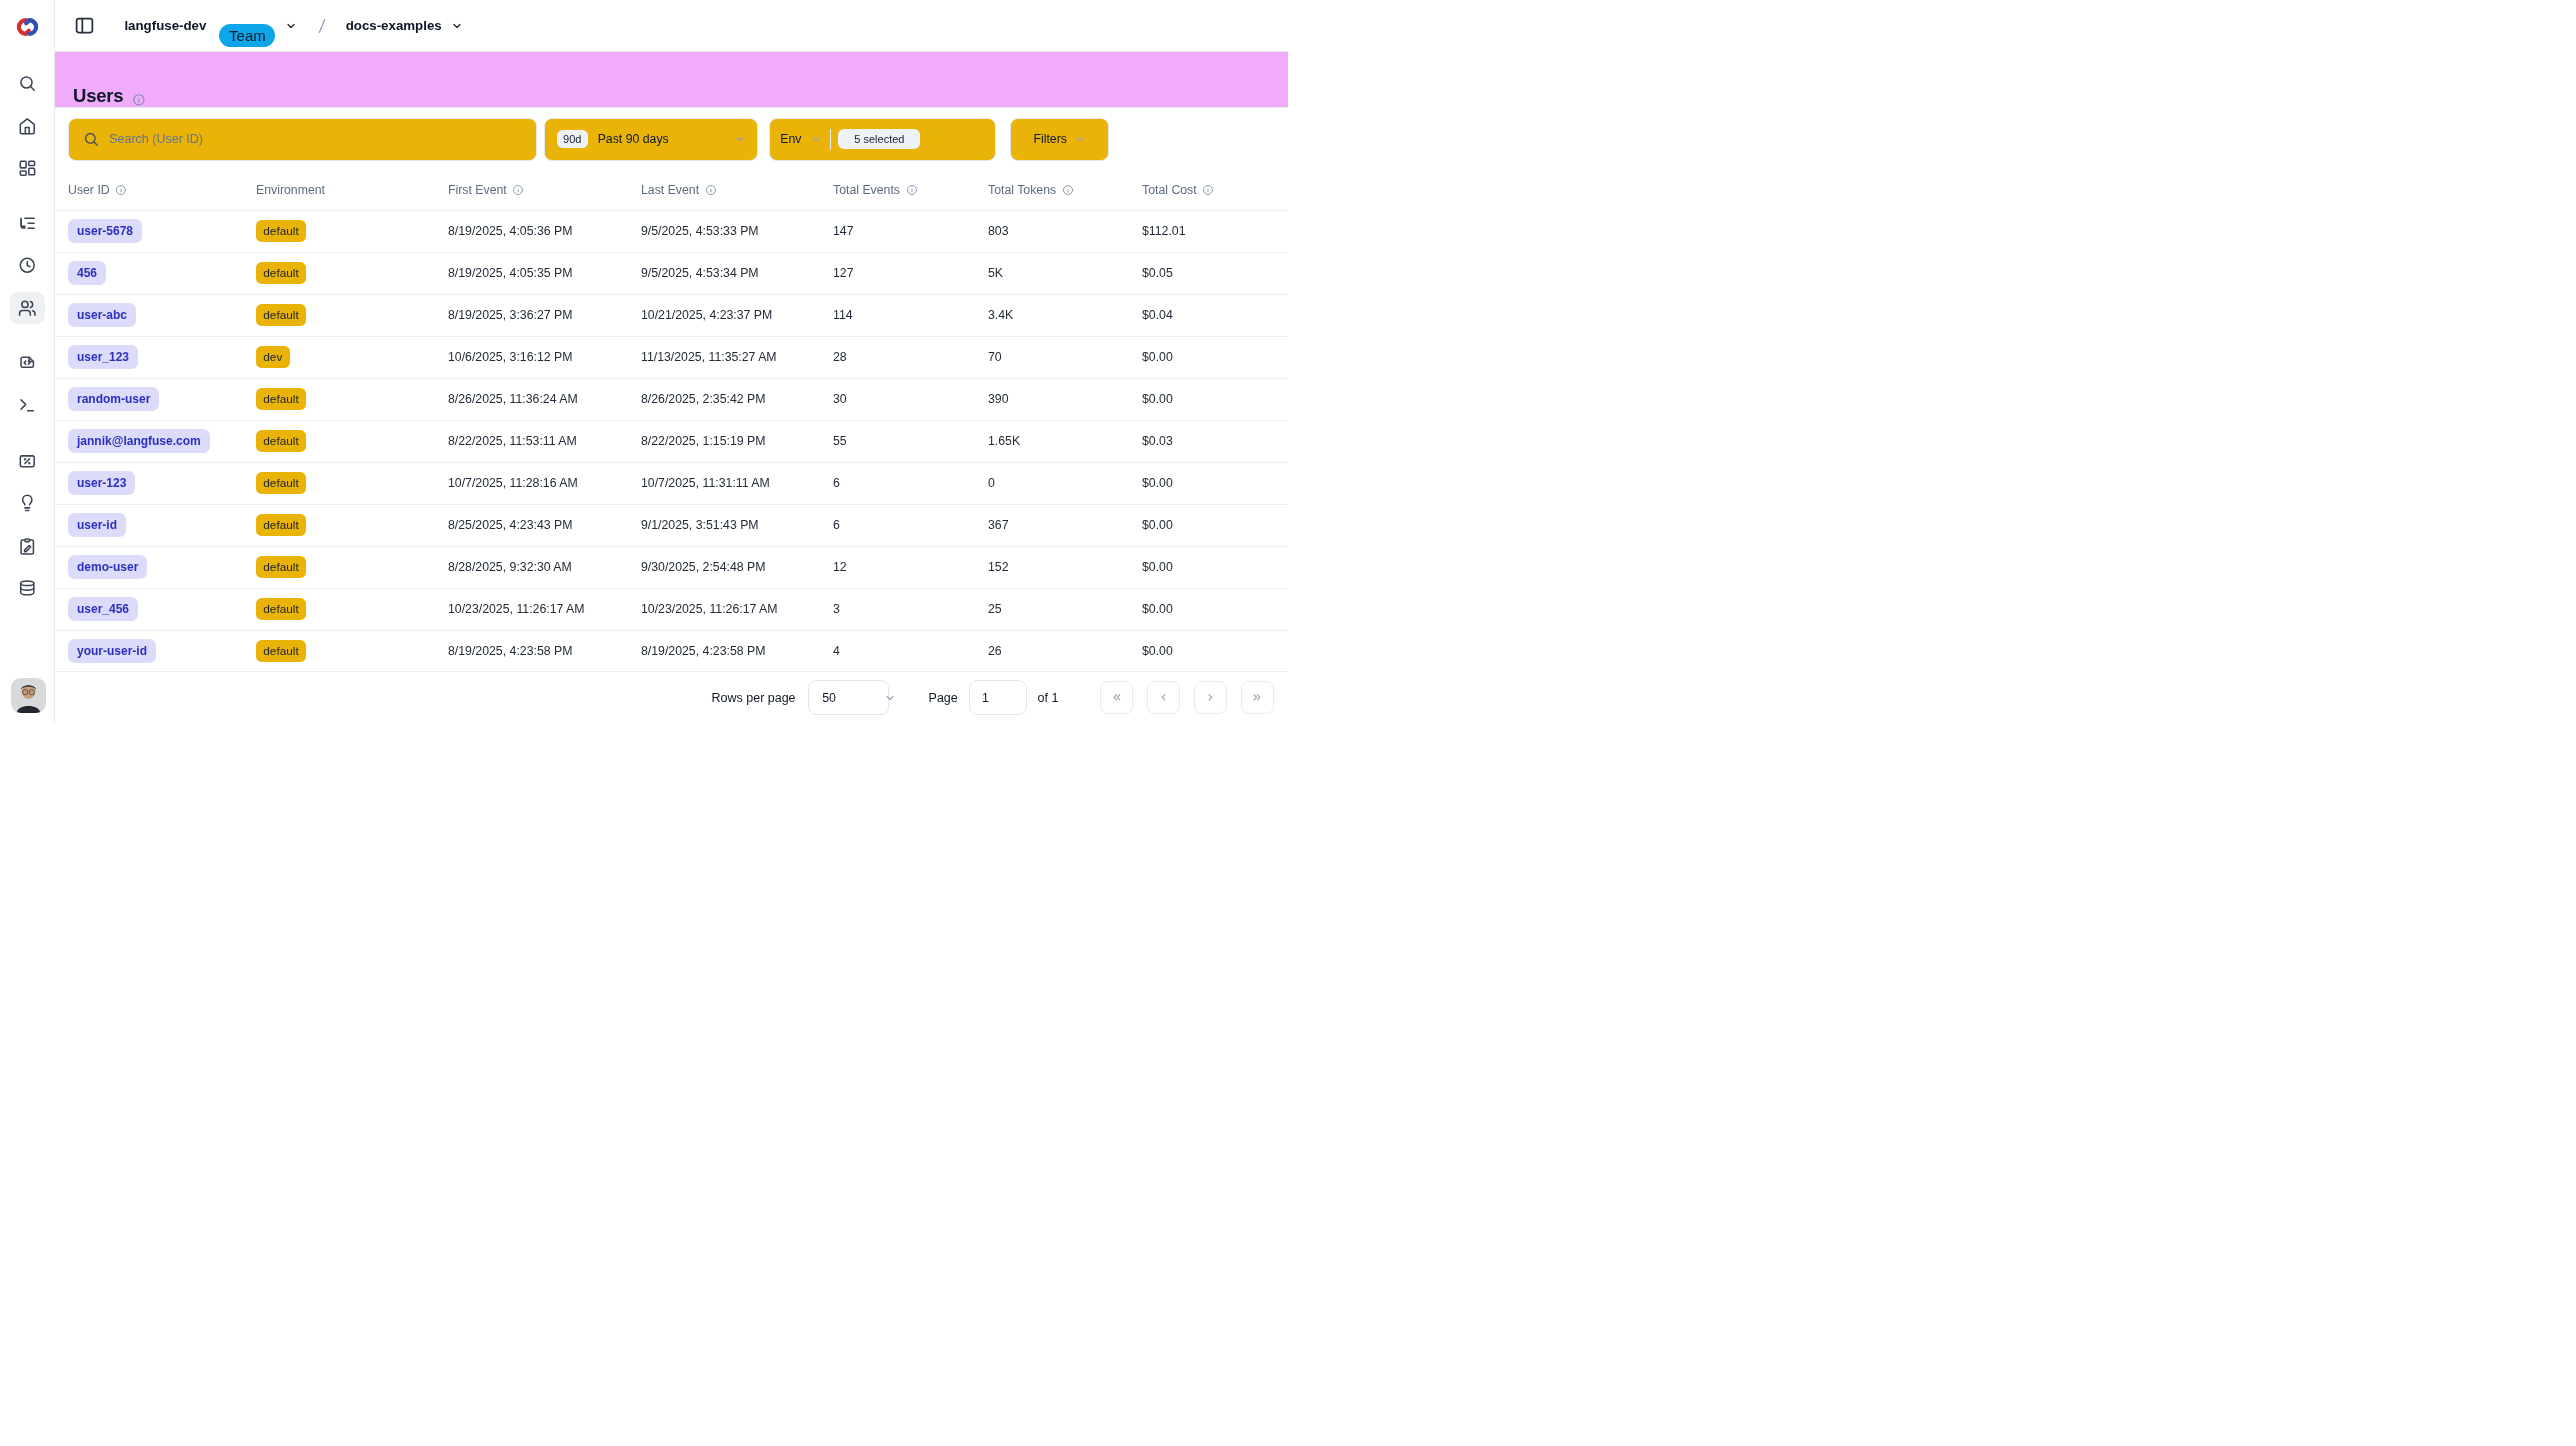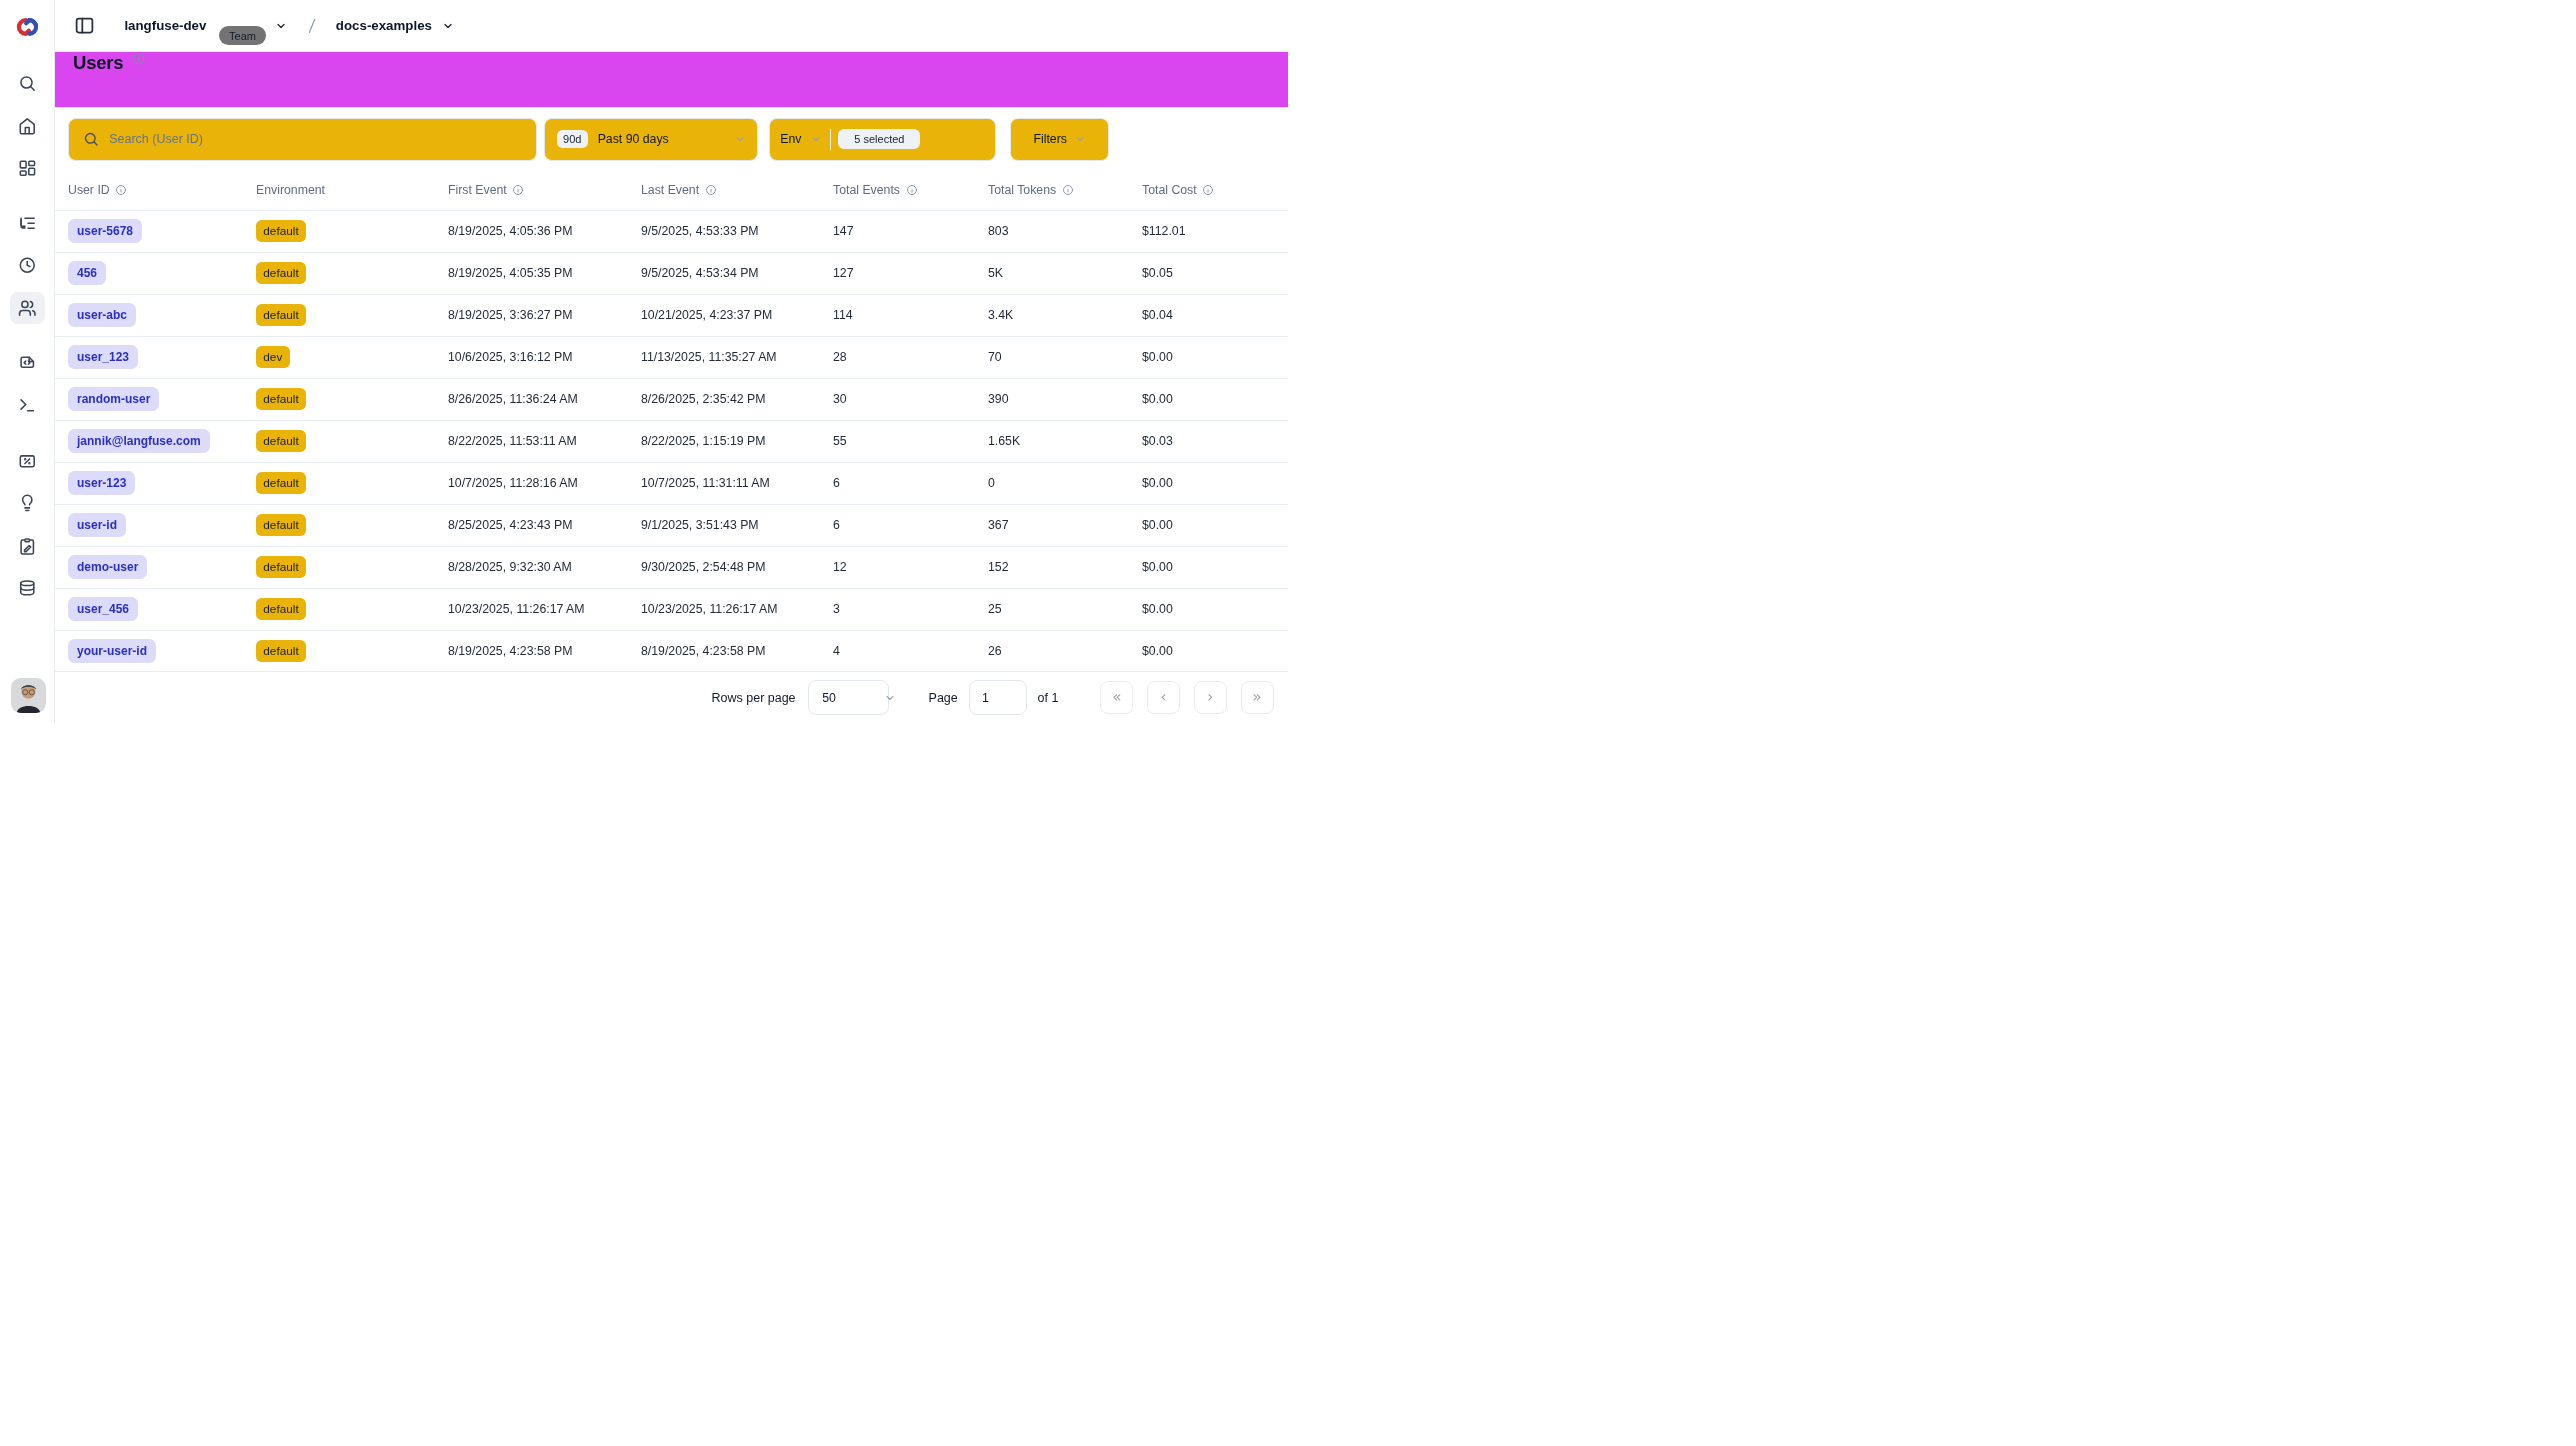--- a/index.html
+++ b/index.html
@@ -17,28 +17,28 @@
   .avatar { position:absolute; left:10.5px; bottom:9.7px; width:35px; height:35px; border-radius:9.7px; overflow:hidden; cursor:pointer; }
 
   
   .main { flex:1; display:flex; flex-direction:column; min-width:0; }
 
   .topbar { height:52px; border-bottom:0.8px solid #e7eaf0; display:flex; align-items:center; padding-left:19.4px; background:#fff; flex-shrink:0; }
   .panel-toggle { width:21px; height:21px; cursor:pointer; display:flex; }
   .panel-toggle svg { width:21px; height:21px; stroke:#27303f; stroke-width:2; fill:none; stroke-linecap:round; stroke-linejoin:round; }
   .crumb-btn { display:flex; align-items:center; cursor:pointer; }
   .crumb-name { font-size:13.3px; font-weight:600; color:#0d1626; margin-left:29px; }
-  .team-pill { margin-left:13px; background:#737373; border-radius:806px; padding:3.2px 9.7px; font-size:11px; color:#121c2c;margin-top:20px; }
+  .team-pill { margin-left:13px; background:#0ea5e9; border-radius:806px; padding:3.2px 9.7px; font-size:15px; color:#121c2c;margin-top:20px; }
   .crumb-chev { margin-left:9.7px; display:flex; }
   .crumb-chev svg { width:12px; height:12px; stroke:#1b2433; stroke-width:2.6; fill:none; stroke-linecap:round; stroke-linejoin:round; }
   .slash { margin-left:16px; margin-right:3.2px; display:flex; }
   .slash svg { width:18px; height:18px; stroke:#8494a9; stroke-width:1.6; stroke-linecap:round; }
   .env-name { font-size:13.3px; font-weight:600; color:#0d1626; margin-left:11.3px; }
 
-  .title-band { height:56px; background:#d946ef; border-bottom:0.8px solid #e7eaf0; display:flex; align-items:flex-start; padding-left:18px; flex-shrink:0; }
+  .title-band { height:56px; background:#f0abfc; border-bottom:0.8px solid #e7eaf0; display:flex; align-items:flex-end; padding-left:18px; flex-shrink:0; }
   .page-title { font-size:18.5px; font-weight:700; color:#101827; letter-spacing:-0.2px; }
   .info-icon { display:inline-flex; }
   .info-icon svg { stroke:#7e8da2; stroke-width:1.8; fill:none; stroke-linecap:round; }
   .title-band .info-icon { margin-left:9px; }
   .title-band .info-icon svg { width:13.7px; height:13.7px; }
 
   .content { flex:1; display:flex; flex-direction:column; min-height:0; }
 
   
   .controls { display:flex; align-items:center; margin:9.7px 0 0 13px; height:43px; flex-shrink:0; }

